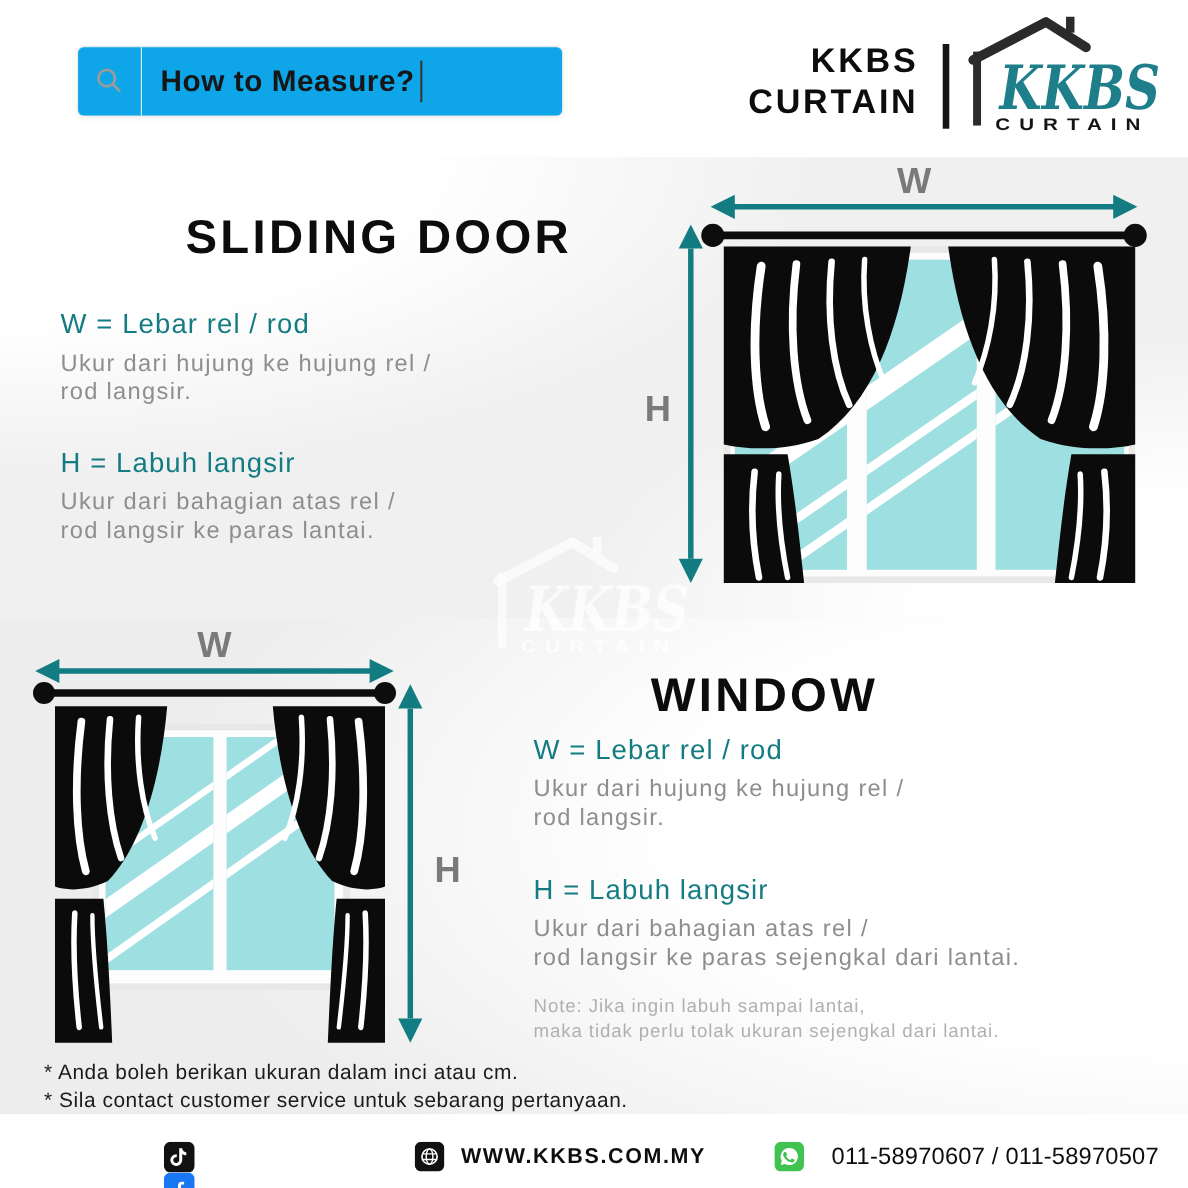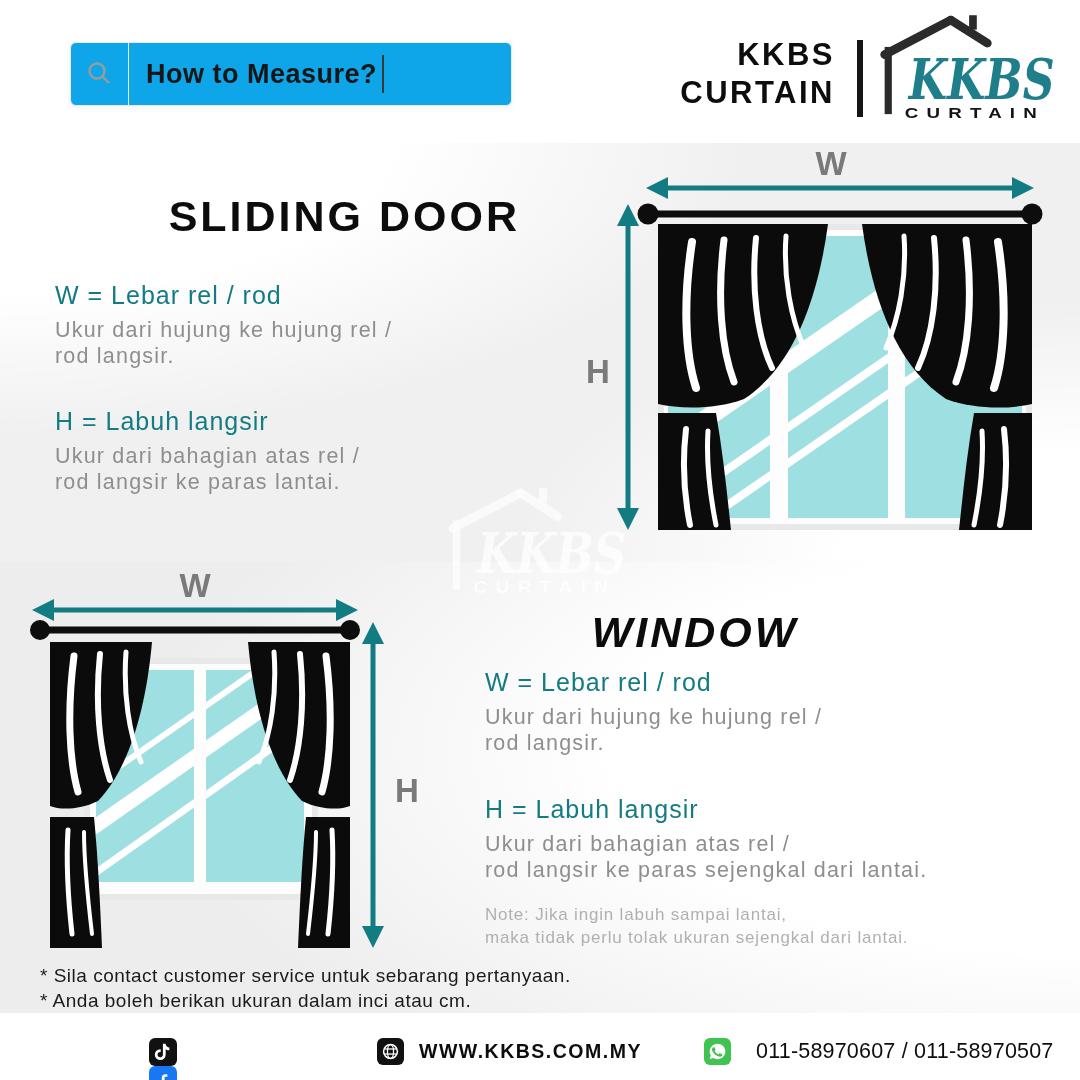--- a/index.html
+++ b/index.html
@@ -31,21 +31,21 @@
   .brandtext{position:absolute;left:610px;top:36px;width:225px;text-align:right;
     font-weight:700;font-size:31px;line-height:38px;letter-spacing:2.5px;color:#0d0d0d;}
   .divbar{position:absolute;left:857px;top:40px;width:6px;height:77px;background:#151515;}
   .logo-svg{position:absolute;left:876px;top:14px;}
   .wm-svg{position:absolute;left:444px;top:484px;opacity:.8;}
 
   
   .sd-title{position:absolute;left:50px;top:192px;width:470px;text-align:right;
     font-size:43px;font-weight:700;letter-spacing:3px;color:#0c0c0c;white-space:nowrap;}
   .win-title{position:absolute;left:485px;top:608px;width:420px;text-align:center;
-    font-size:43px;font-weight:700;letter-spacing:3px;color:#0c0c0c;white-space:nowrap;font-style:italic;}
+    font-size:43px;font-weight:700;letter-spacing:3px;color:#0c0c0c;white-space:nowrap;}
   .tblock{position:absolute;white-space:nowrap;}
   .th{font-size:25px;font-weight:400;color:#137c82;letter-spacing:1px;}
   .bd{font-size:21.5px;line-height:26px;color:#8e8e8e;letter-spacing:1.2px;margin-top:7px;}
   .nt{font-size:17px;line-height:23px;color:#b0b0b0;letter-spacing:.8px;}
   .footnotes{position:absolute;left:40px;top:963px;font-size:19px;line-height:25px;
     font-weight:500;color:#1b1b1b;letter-spacing:.5px;white-space:nowrap;}
 
   
   .fgroup{position:absolute;top:1038px;display:flex;align-items:center;}
   .fg1{left:78px;flex-direction:column;}
@@ -269,22 +269,22 @@
       <div>Ukur dari bahagian atas rel /</div>
       <div>rod langsir ke paras sejengkal dari lantai.</div>
     </div>
   </div>
   <div class="tblock nt" style="left:485px;top:903px;">
     <div>Note: Jika ingin labuh sampai lantai,</div>
     <div>maka tidak perlu tolak ukuran sejengkal dari lantai.</div>
   </div>
 
   <div class="footnotes">
+    <div>* Anda boleh berikan ukuran dalam inci atau cm.</div>
     <div>* Sila contact customer service untuk sebarang pertanyaan.</div>
-    <div>* Anda boleh berikan ukuran dalam inci atau cm.</div>
   </div>
 
   <div class="fgroup fg1">
     <svg class="fico" width="28" height="28" viewBox="0 0 32 32">
       <rect width="32" height="32" rx="7" fill="#111111"></rect>
       <path fill="#ffffff" d="M22.6 10.8c-1.6-.35-2.9-1.5-3.4-3.05-.12-.37-.2-.77-.2-1.15h-3.1l-.005 12.4c0 1.67-1.36 3.03-3.04 3.03a3.04 3.04 0 0 1 0-6.08c.17 0 .34.02.5.05v-3.16a6.2 6.2 0 0 0-.5-.02 6.2 6.2 0 1 0 6.2 6.2v-6.3c1.2.86 2.66 1.37 4.24 1.37v-3.1c-.24 0-.47-.03-.7-.08z"></path>
     </svg>
     <svg class="fico" width="28" height="28" viewBox="0 0 32 32">
       <rect width="32" height="32" rx="7" fill="#1877f2"></rect>
       <path fill="#ffffff" d="M17.8 27v-8h2.7l.4-3.1h-3.1v-2c0-.9.25-1.5 1.55-1.5h1.65V9.6c-.3-.04-1.3-.12-2.4-.12-2.4 0-4 1.45-4 4.1v2.3h-2.7v3.1h2.7v8z"></path>

